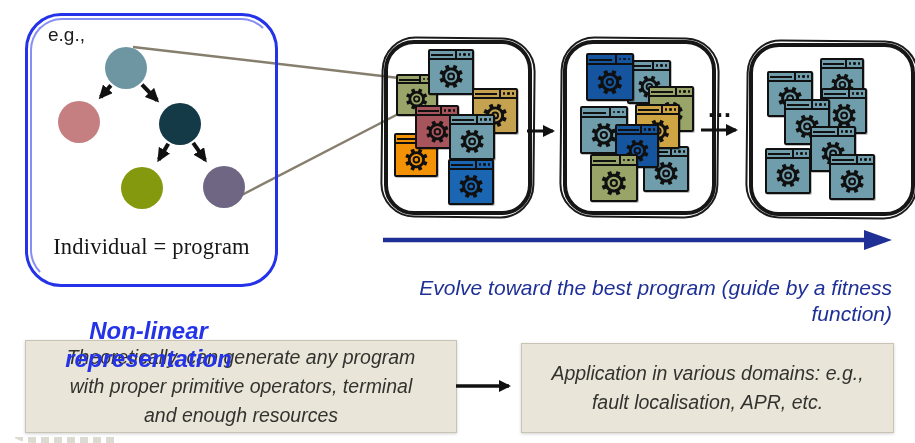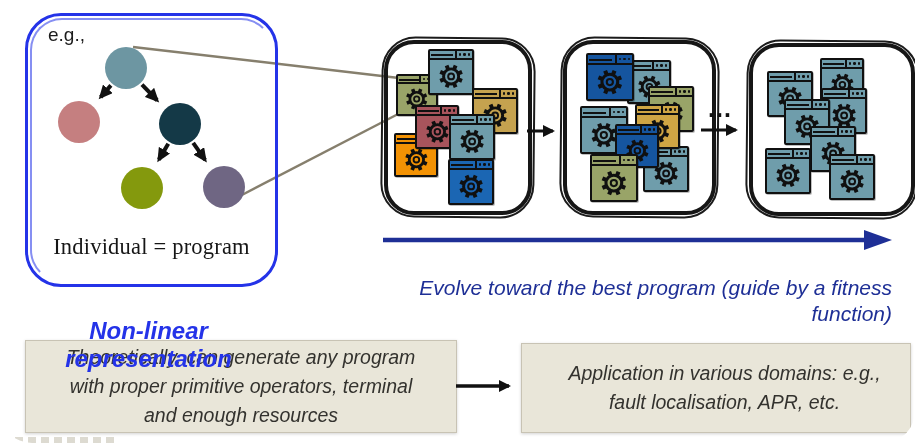--- a/index.html
+++ b/index.html
@@ -75,21 +75,21 @@
 
   
   .note{
     position:absolute;background:var(--notebg);border:1px solid var(--noteborder);
     box-shadow:0 1px 3px rgba(0,0,0,.18);
     display:flex;align-items:center;justify-content:center;text-align:center;
     font-style:italic;font-size:19.5px;color:var(--notetext);line-height:1.5;z-index:2;
   }
   #note-left{left:25px;top:340px;width:430px;height:91px;text-align:center;}
   #note-left .note-text{max-width:372px;}
-  #note-right{left:521px;top:343px;width:371px;height:88px;padding-left:17px;}
+  #note-right{left:521px;top:343px;width:371px;height:88px;}
   #note-right .note-text{max-width:352px;}
 
   .watermark{
     position:absolute;left:2px;top:437px;width:116px;height:6px;opacity:.85;
     background:repeating-linear-gradient(90deg,#d7d4c9 0 8px,transparent 8px 13px);
     z-index:1;
   }
 </style>
 </head>
 <body>

